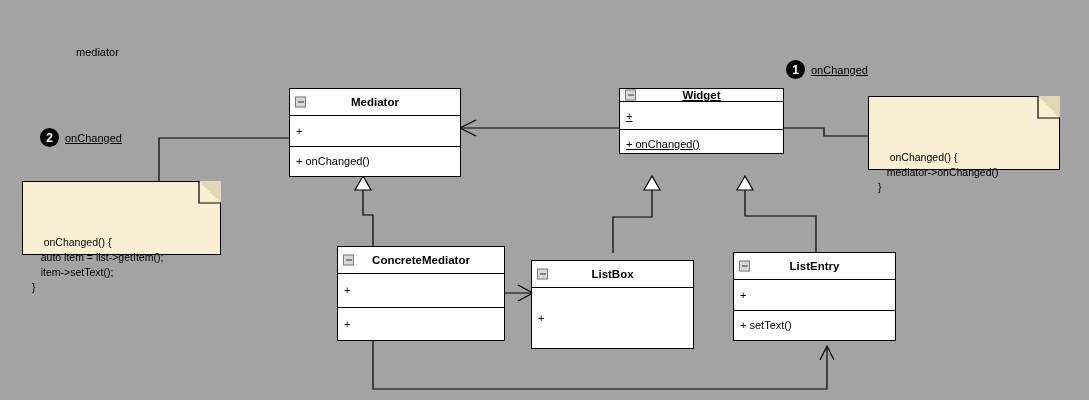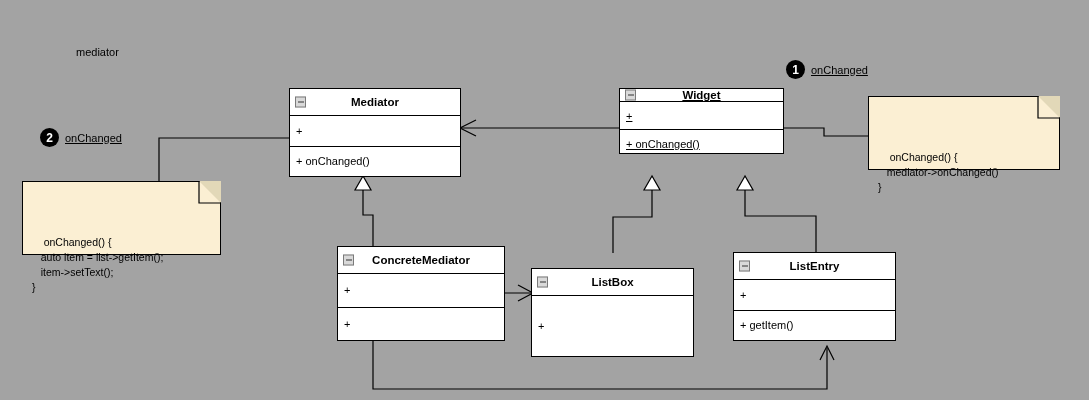--- a/index.html
+++ b/index.html
@@ -258,40 +258,40 @@
       <span class="title-text">ConcreteMediator</span>
     </div>
     <div class="cls-compartment">
       <span class="member">+</span>
     </div>
     <div class="cls-compartment">
       <span class="member">+</span>
     </div>
   </div>
 
-  <div class="uml-class" style="left:531px; top:268px; width:163px; height:89px;">
+  <div class="uml-class" style="left:531px; top:260px; width:163px; height:89px;">
     <div class="cls-title">
       <span class="collapse-icon"></span>
       <span class="title-text">ListBox</span>
     </div>
     <div class="cls-compartment">
       <span class="member">+</span>
     </div>
   </div>
 
   <div class="uml-class" style="left:733px; top:252px; width:163px; height:89px;justify-content:space-between;">
     <div class="cls-title">
       <span class="collapse-icon"></span>
       <span class="title-text">ListEntry</span>
     </div>
     <div class="cls-compartment">
       <span class="member">+</span>
     </div>
     <div class="cls-compartment">
-      <span class="member">+ getItem()</span>
+      <span class="member">+ setText()</span>
     </div>
   </div>
 
   <div class="uml-note" style="left:22px; top:181px; width:199px; height:74px;">
     <span class="fold"></span>
     <svg class="fold-edge" viewBox="0 0 31 31">
       <path d="M 9 0 L 9 22 L 31 22" fill="none" stroke="#000000" stroke-width="1.2"></path>
     </svg>
     <span>onChanged() {
    auto item = list-&gt;getItem();

